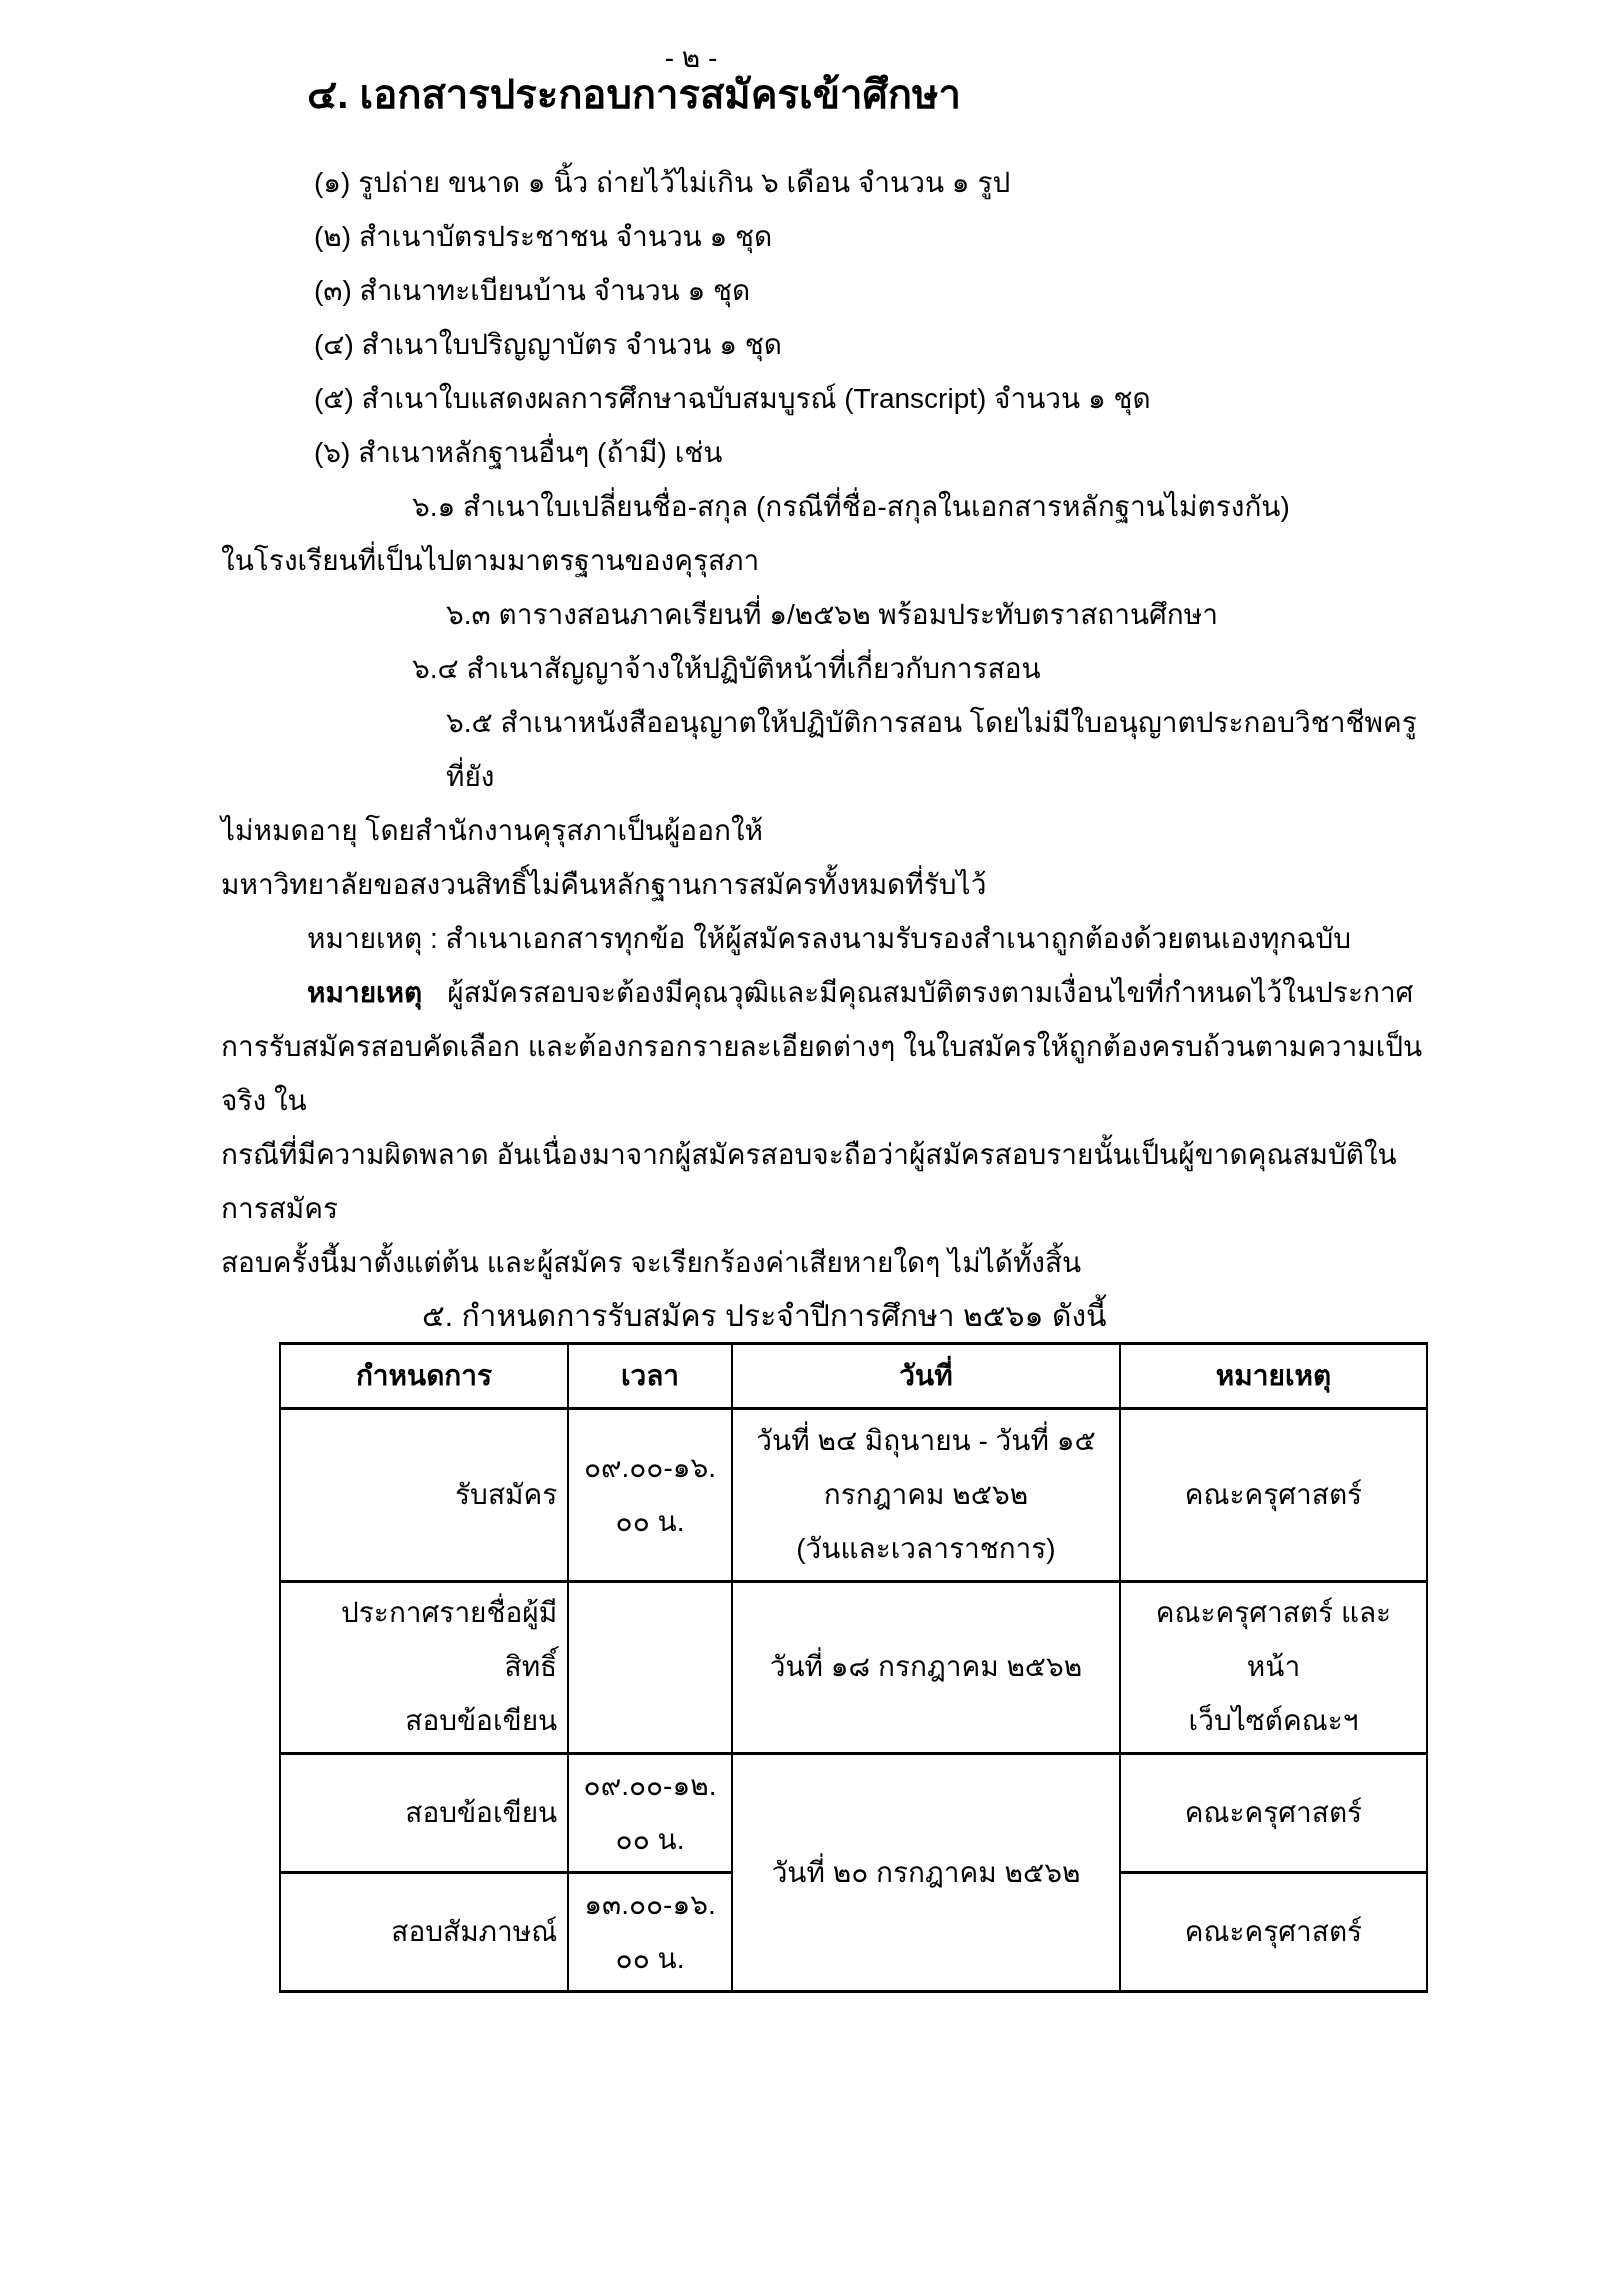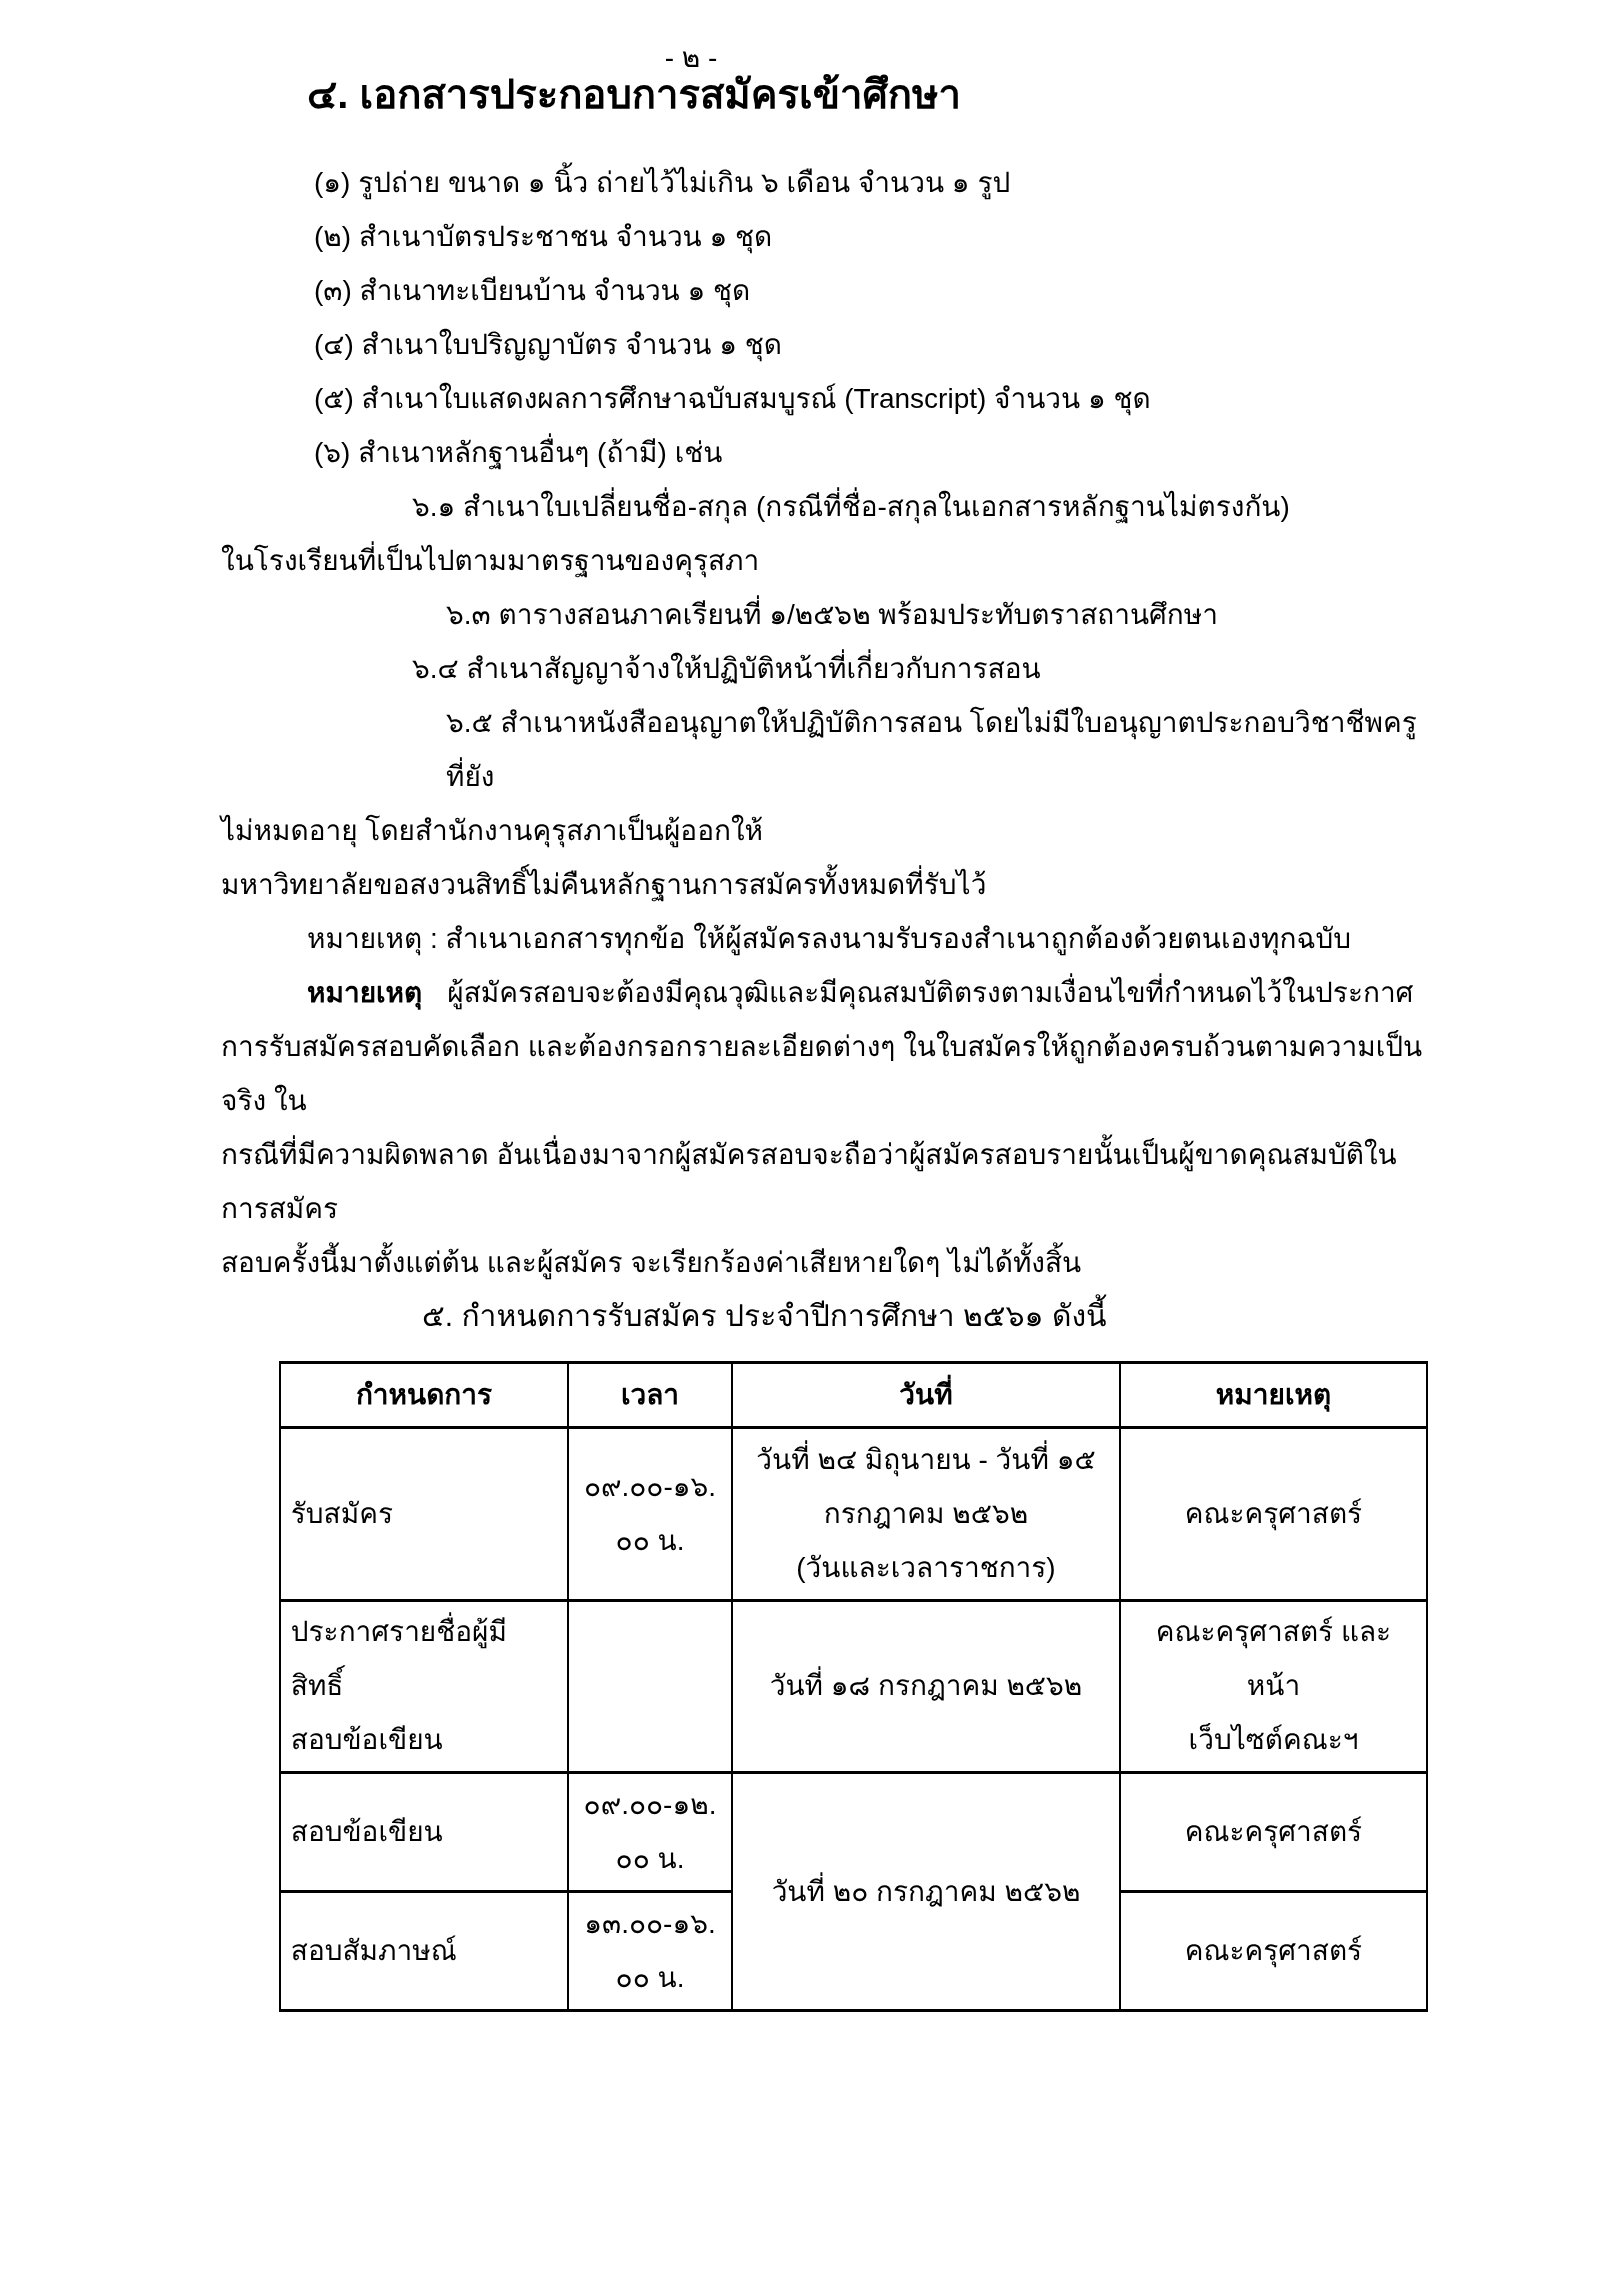--- a/index.html
+++ b/index.html
@@ -41,21 +41,21 @@
   .ml { margin-left: 25px; }
   .h5 {
     padding-left: 201px;
     font-size: 30px;
     font-weight: normal;
     line-height: 47px;
     margin-top: 2px;
   }
   table.sched {
     margin-left: 58px;
-    margin-top: 22px;
+    margin-top: 3px;
     border-collapse: collapse;
     table-layout: fixed;
     width: 1147px;
   }
   table.sched col.c1 { width: 288px; }
   table.sched col.c2 { width: 164px; }
   table.sched col.c3 { width: 388px; }
   table.sched col.c4 { width: 307px; }
   table.sched th, table.sched td {
     border-left: 2.9px solid #000;
@@ -66,21 +66,21 @@
     font-size: 28px;
     line-height: 54px;
     padding: 3.9px 9.8px;
   }
   table.sched th { font-weight: bold; text-align: center; }
   tr.hrow { height: 63px; }
   tr.r1 { height: 145px; }
   tr.r2 { height: 120px; }
   tr.r3 { height: 106px; }
   tr.r4 { height: 108px; }
-  td.cleft { text-align: left; padding-left: 13.7px; border-radius: 20px; }
+  td.cleft { text-align: right; padding-left: 13.7px; border-radius: 20px; }
   td.ccent { text-align: center; }
   .lines { white-space: pre-line; }
 </style>
 </head>
 <body>
 
 <div class="page">
 
   <div class="pagenum">- ๒ -</div>
 

